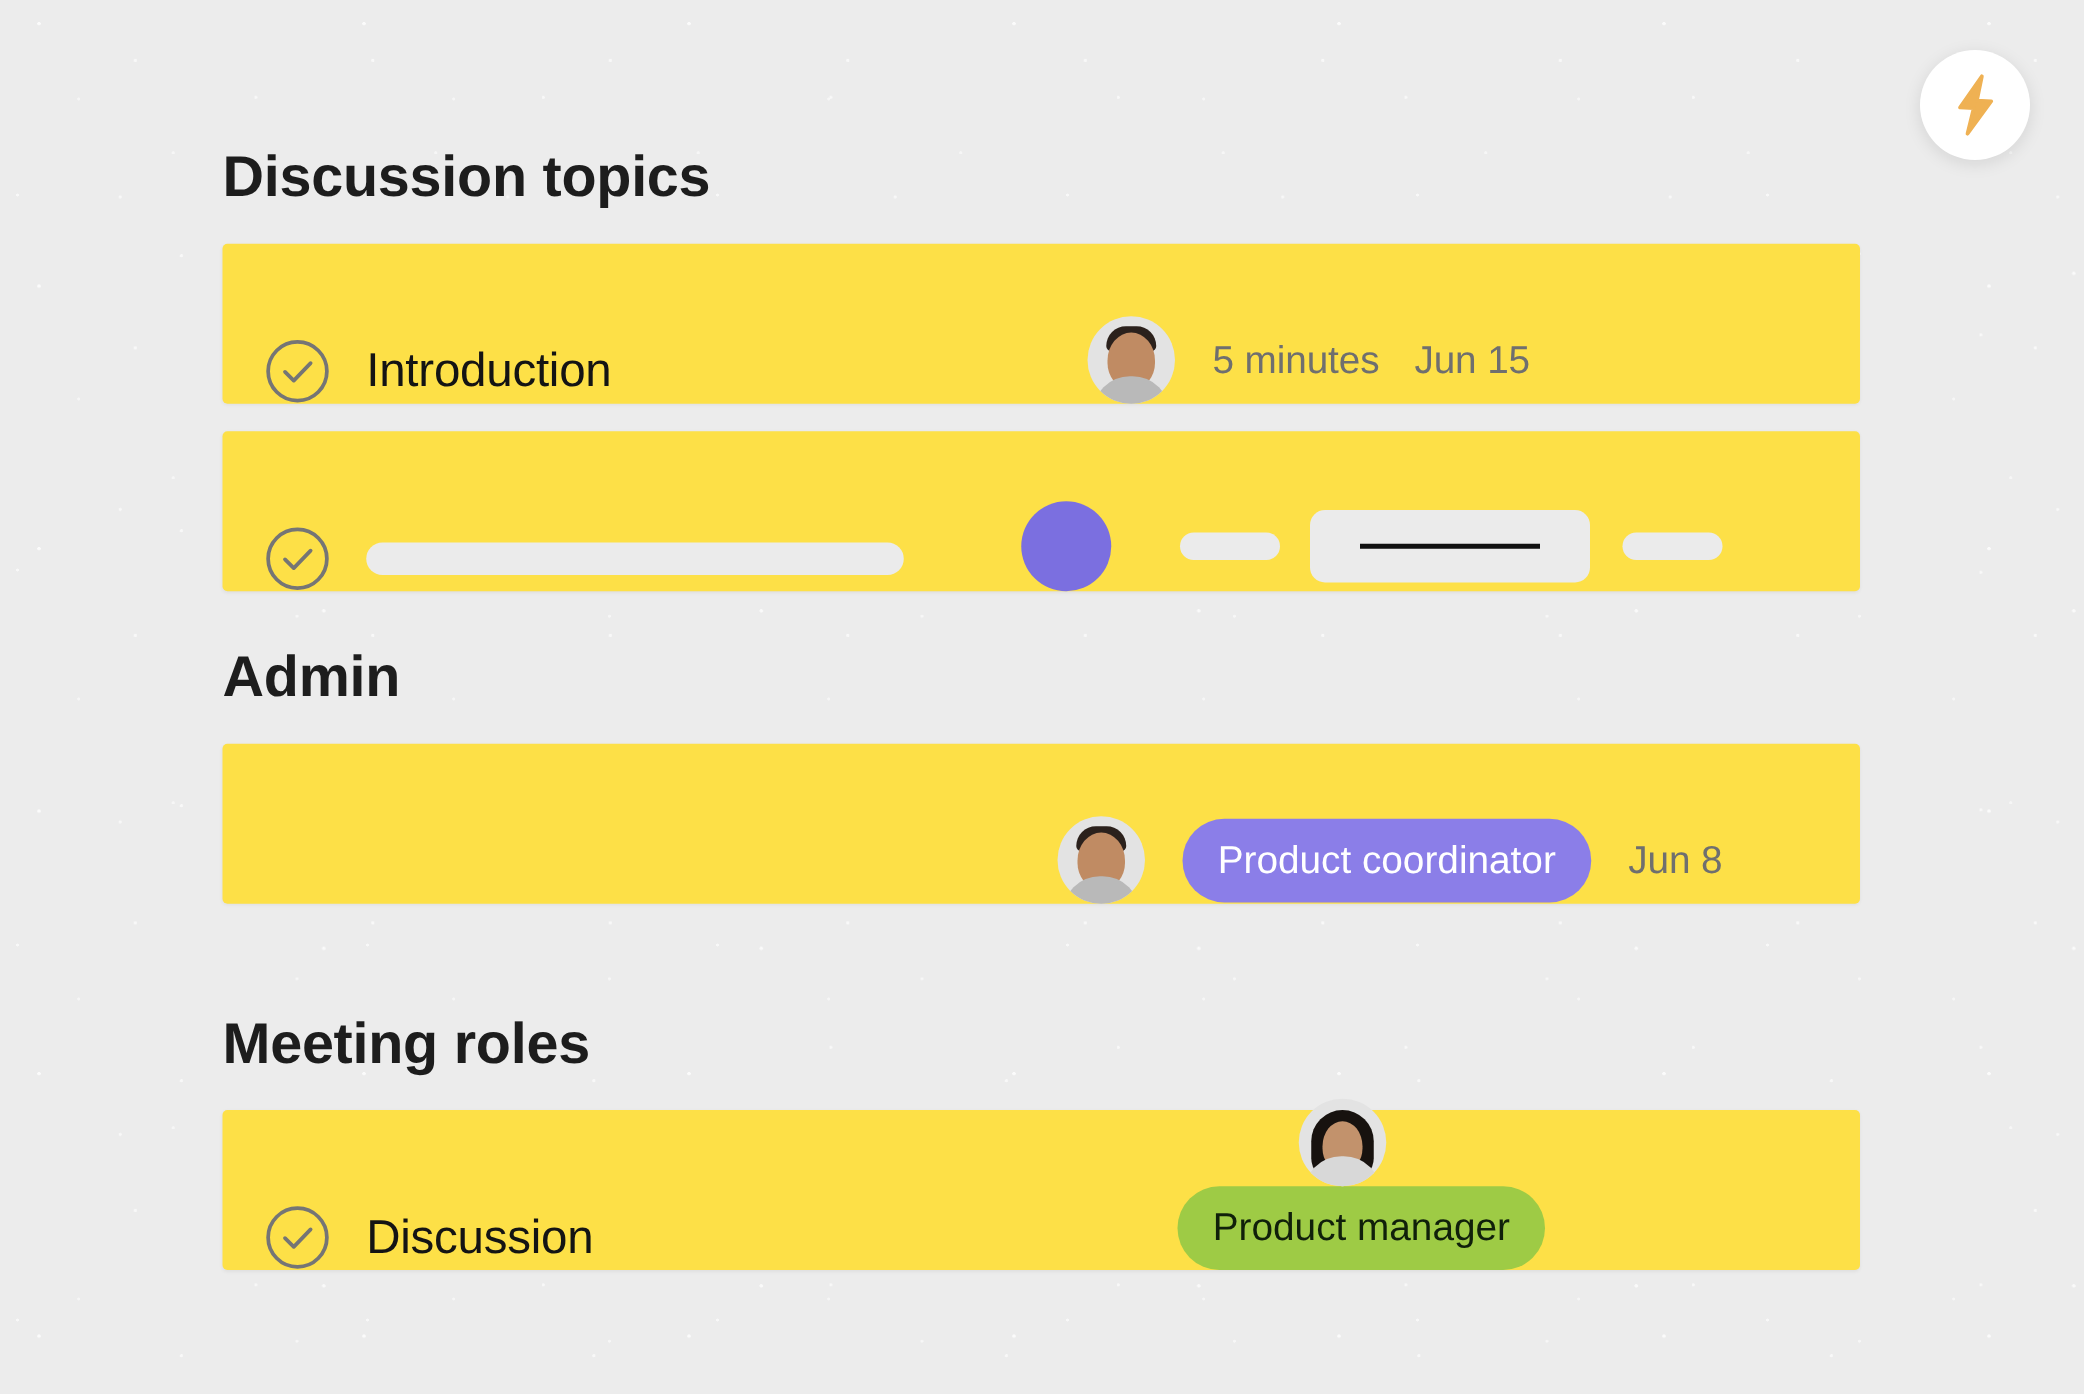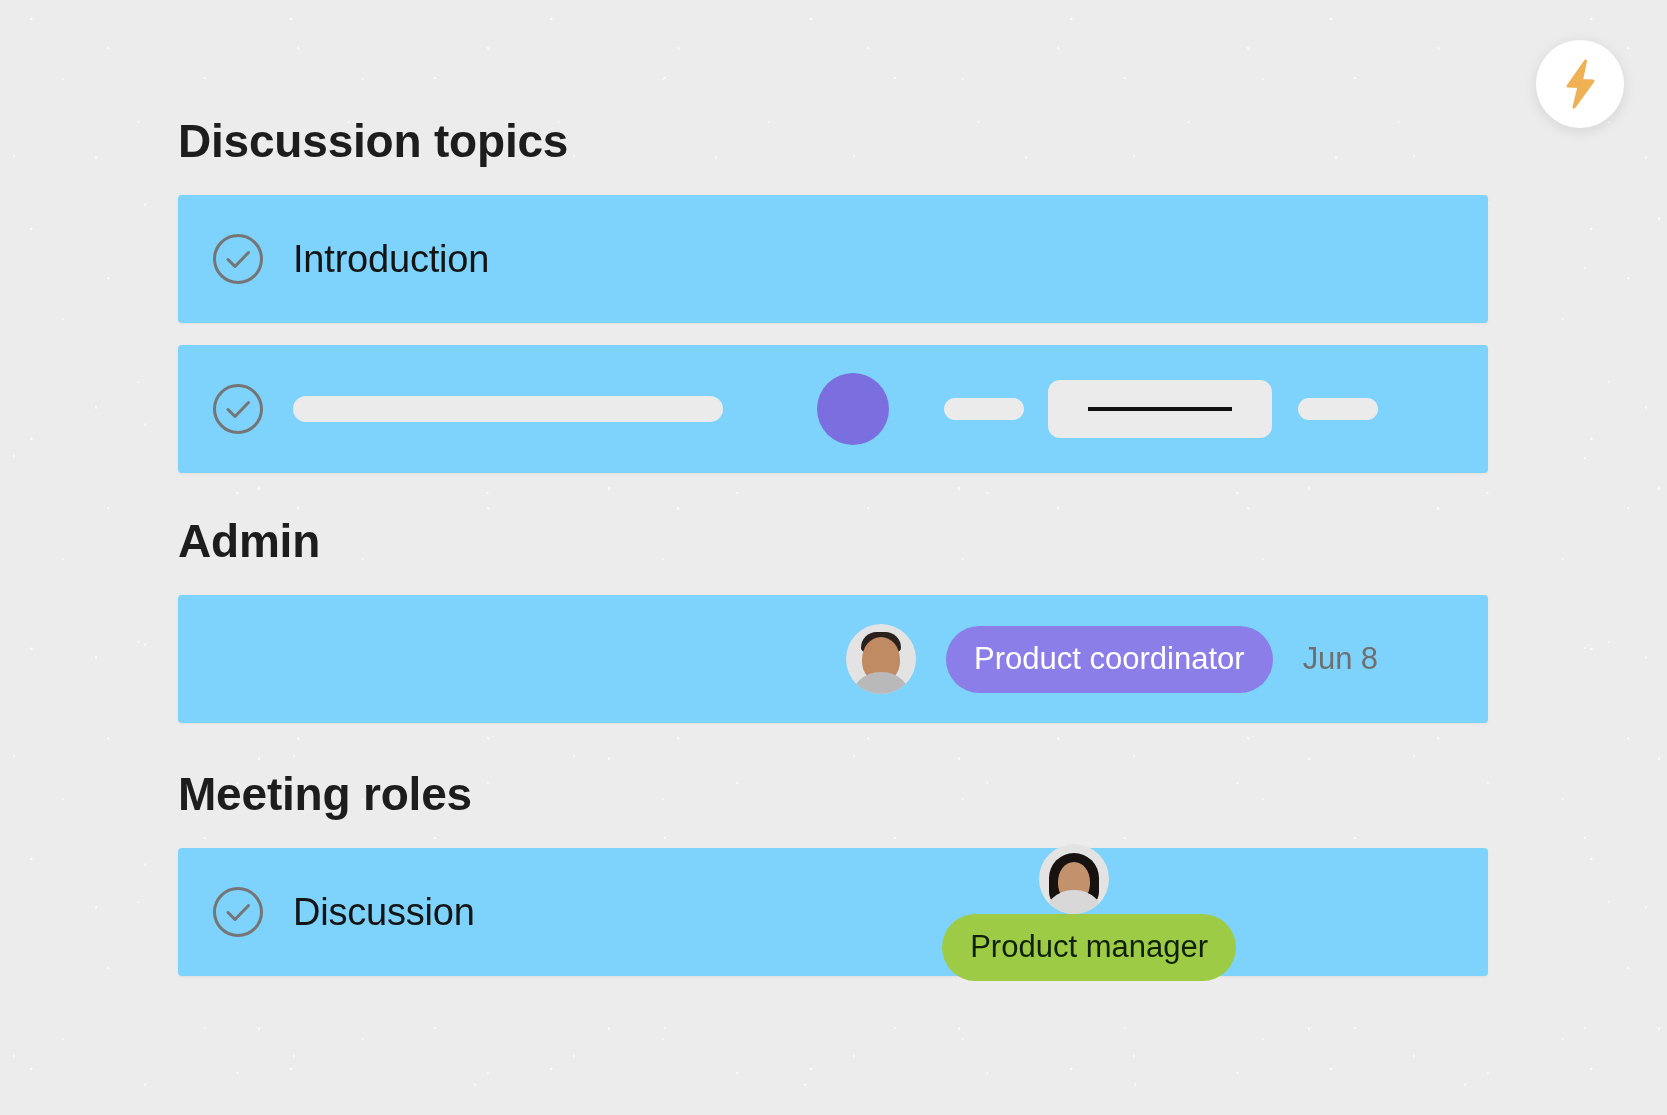--- a/index.html
+++ b/index.html
@@ -69,25 +69,25 @@
 
   .section-title {
     font-size: 46px;
     font-weight: 700;
     color: #1d1d1d;
     letter-spacing: -0.2px;
     line-height: 1;
   }
 
   .card {
-    background: #7dd3fc;
+    background: #fde047;
     border-radius: 4px;
     box-shadow: 0 1px 3px rgba(0,0,0,.055);
     display: flex;
-    align-items: center;
+    align-items: flex-end;
     padding: 0 34px;
     height: 128px;
   }
 
   .card + .card { margin-top: 22px; }
 
   
   .check-icon {
     flex: 0 0 auto;
     width: 52px;
@@ -235,20 +235,29 @@
       <div class="row-left">
         <span class="check-icon">
           <svg width="52" height="52" viewBox="0 0 52 52" fill="none">
             <circle cx="26" cy="26" r="23.5" stroke="#757575" stroke-width="3"></circle>
             <path d="M16 26.5 L23 33.5 L36.5 19.5" stroke="#757575" stroke-width="3" stroke-linecap="round" stroke-linejoin="round"></path>
           </svg>
         </span>
         <span class="task-label">Introduction</span>
       </div>
 
+      <div class="row-right" style="padding-right:230px;">
+        <span class="avatar male">
+          <span class="hair"></span>
+            <span class="head"></span>
+            <span class="body"></span>
+        </span>
+        <span class="meta-text" style="margin-left:30px;">5 minutes</span>
+        <span class="meta-text" style="margin-left:28px;">Jun 15</span>
+      </div>
     </div>
 
     <div class="card">
       <div class="row-left">
         <span class="check-icon">
           <svg width="52" height="52" viewBox="0 0 52 52" fill="none">
             <circle cx="26" cy="26" r="23.5" stroke="#757575" stroke-width="3"></circle>
             <path d="M16 26.5 L23 33.5 L36.5 19.5" stroke="#757575" stroke-width="3" stroke-linecap="round" stroke-linejoin="round"></path>
           </svg>
         </span>
@@ -278,21 +287,21 @@
           <span class="hair"></span>
             <span class="head"></span>
             <span class="body"></span>
         </span>
         <span class="badge purple" style="margin-left:30px;">Product coordinator</span>
         <span class="meta-text" style="margin-left:30px;">Jun 8</span>
       </div>
     </div>
   </div>
 
-  <div class="section" style="margin-top:48px;">
+  <div class="section" style="margin-top:88px;">
     <h2 class="section-title">Meeting roles</h2>
 
     <div style="height:31px;"></div>
 
     <div class="card">
       <div class="row-left">
         <span class="check-icon">
           <svg width="52" height="52" viewBox="0 0 52 52" fill="none">
             <circle cx="26" cy="26" r="23.5" stroke="#757575" stroke-width="3"></circle>
             <path d="M16 26.5 L23 33.5 L36.5 19.5" stroke="#757575" stroke-width="3" stroke-linecap="round" stroke-linejoin="round"></path>

